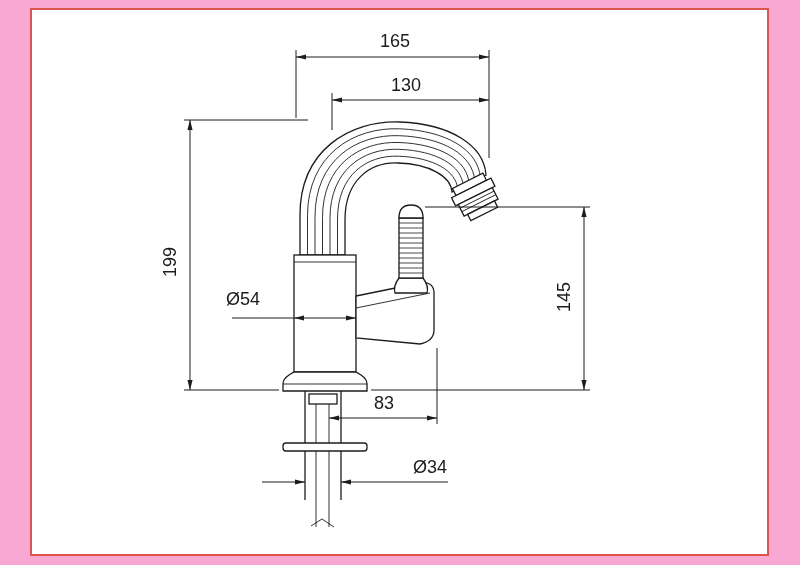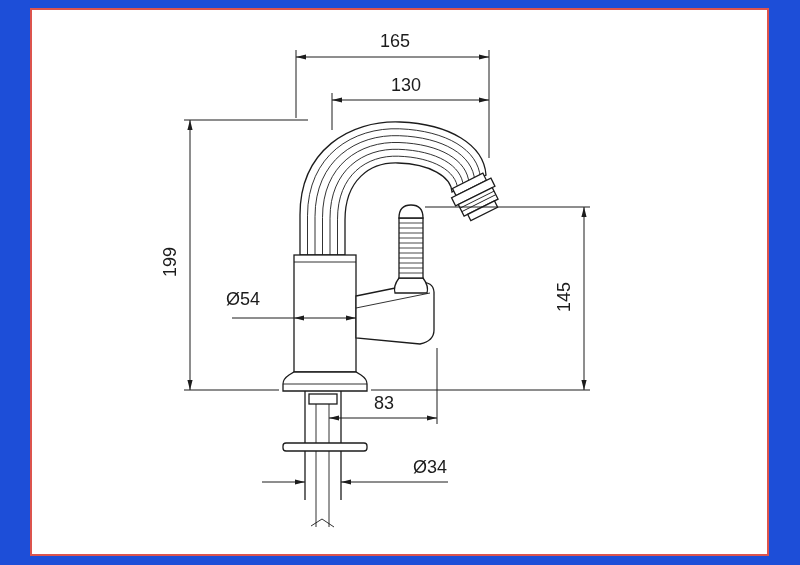--- a/index.html
+++ b/index.html
@@ -1,16 +1,16 @@
 <!DOCTYPE html>
 <html><head>
 <meta charset="utf-8">
 <style>
   html,body{margin:0;padding:0;background:#ffffff;}
-  .stage{position:relative;width:800px;height:565px;background:#1d4ed8;overflow:hidden;
+  .stage{position:relative;width:800px;height:565px;background:#f9a8d4;overflow:hidden;
          font-family:"Liberation Sans",sans-serif;}
   .frame{position:absolute;left:30px;top:8px;width:739px;height:548px;
          border:2px solid #dc544e;box-sizing:border-box;background:#ffffff;}
   svg.drawing{position:absolute;left:0;top:0;}
   svg text{font-family:"Liberation Sans",sans-serif;font-size:18px;fill:#1c1c1c;
            stroke:none;text-anchor:middle;}
 </style>
 </head>
 <body>
 

